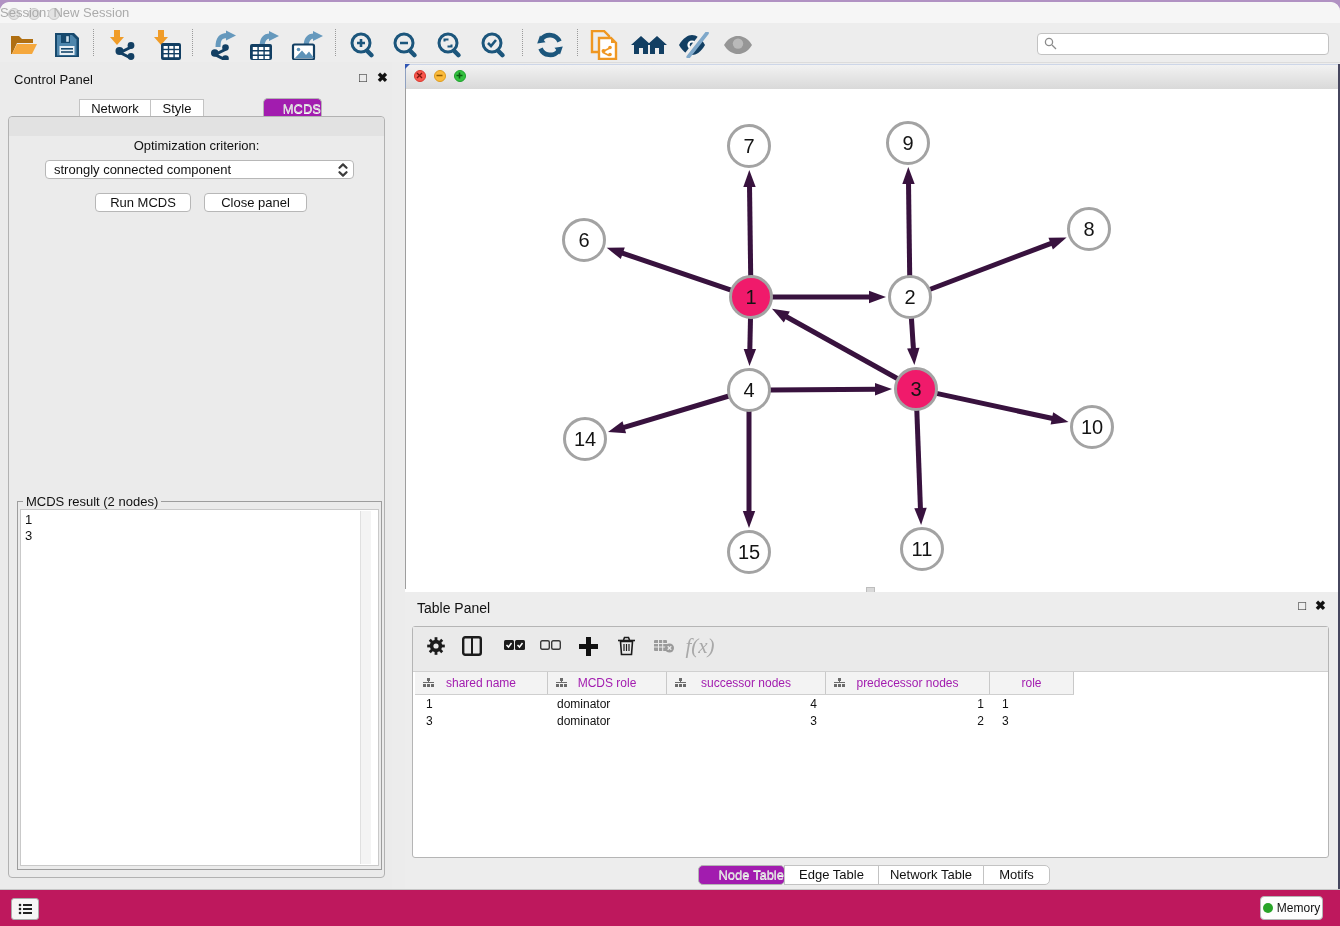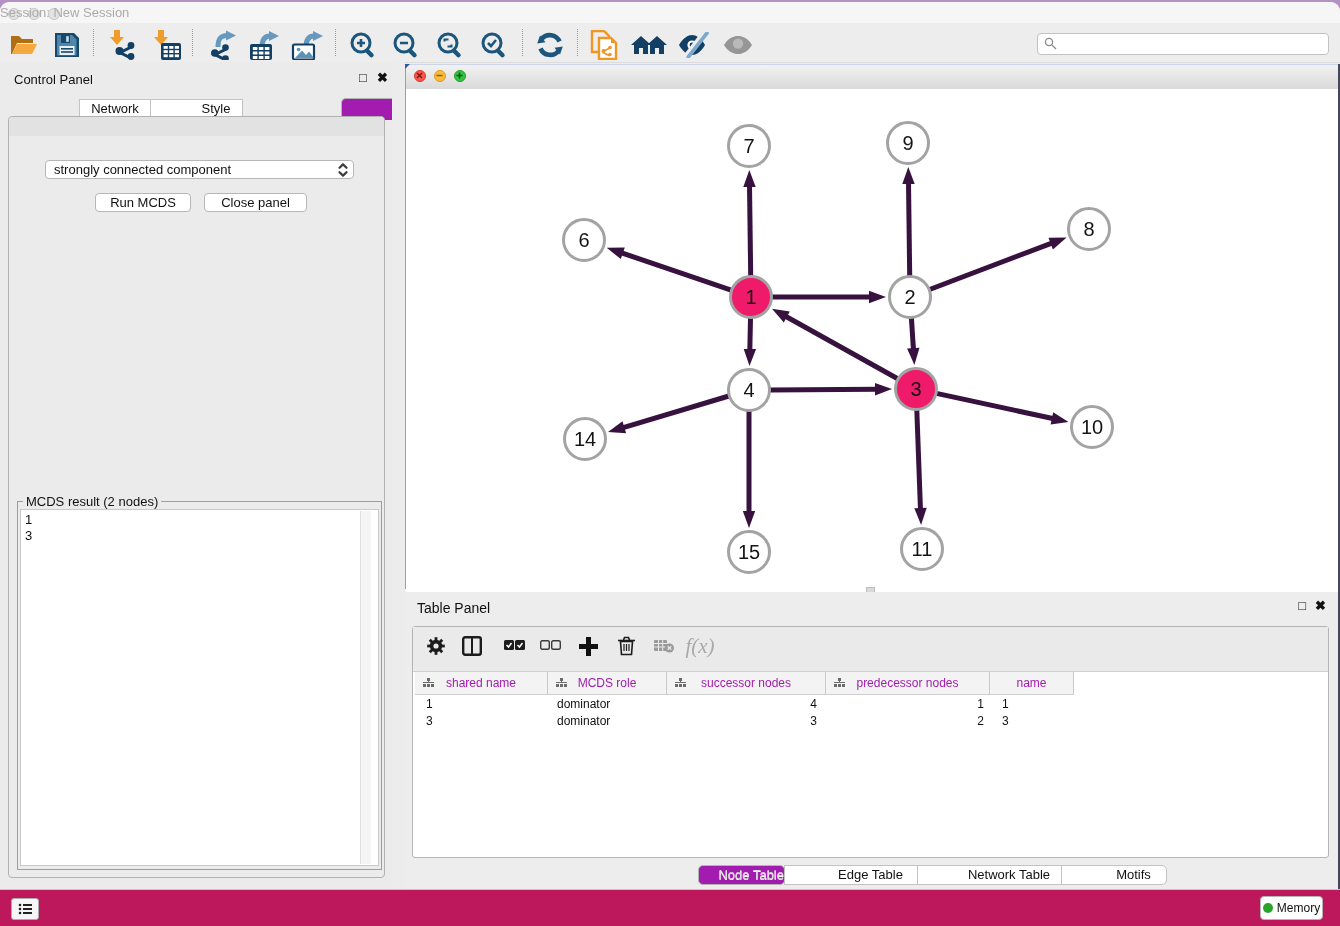--- a/index.html
+++ b/index.html
@@ -14,21 +14,21 @@
 .tsep{position:absolute;top:6px;height:27px;width:0;border-left:1px dotted #9a9a9a;}
 #toolbar .ticon{margin-top:2px;}
 #tptools .ticon{margin-top:-2px;}
 #searchbox{position:absolute;left:1037px;top:10px;width:290px;height:20px;background:#fff;border:1px solid #c2c2c2;border-radius:4px;}
 
 #cp{position:absolute;left:0;top:60px;width:392px;bottom:36px;background:#ebebeb;}
 #cphead{position:absolute;top:10px;left:14px;font-size:13px;color:#111;}
 .winbtn{position:absolute;font-size:13px;color:#111;font-weight:bold;top:8px;}
 .tabrow{position:absolute;display:flex;}
 .tab{font-size:13px;color:#111;background:#fff;border:1px solid #c3c3c3;padding:1px 0 2px;height:15px;line-height:15px;box-sizing:content-box;text-align:center;}
-.tab+.tab{margin-left:-1px;padding-left:39px;}
+.tab+.tab{margin-left:-1px;}
 .tabsel{background:#a21caf;color:#d9d9d9;text-shadow:0 1px 0 #fafafa;border:1px solid #b4b4b4;border-radius:5px 5px 0 0;border-bottom:none;text-align:right;}
 #cpbox{position:absolute;left:8px;right:7px;top:54px;bottom:12px;background:#ebebeb;border:1px solid #b2b2b2;border-radius:4px;}
 #cpband{position:absolute;left:0;right:0;top:0;height:19px;background:#e2e2e2;border-radius:4px 4px 0 0;}
 #optlabel{position:absolute;top:21px;left:0;right:0;text-align:center;font-size:13px;color:#111;}
 #dropdown{position:absolute;left:36px;top:43px;width:299px;height:17px;background:#fff;border:1px solid #b7b7b7;border-radius:4px;font-size:13px;color:#111;padding-left:8px;line-height:17px;}
 .btn{position:absolute;top:76px;height:17px;background:#fff;border:1px solid #b7b7b7;border-radius:4px;font-size:13px;color:#111;text-align:center;line-height:17px;}
 #grp{position:absolute;left:8px;right:2px;top:384px;height:367px;border:1px solid #9d9d9d;}
 #grplabel{position:absolute;top:-8px;left:5px;background:#ebebeb;padding:0 3px;font-size:13px;color:#111;}
 #grpwhite{position:absolute;left:2px;right:2px;top:7px;bottom:3px;background:#fff;border:1px solid #c9c9c9;font-size:13px;color:#111;}
 #grpscroll{position:absolute;right:7px;top:1px;bottom:1px;width:10px;background:#f4f4f4;border-left:1px solid #e0e0e0;}
@@ -259,20 +259,21 @@
     <div class="winbtn" style="left:359px;">□</div>
     <div class="winbtn" style="left:377px;">✖</div>
     <div class="tabrow" style="left:79px;top:37px;">
       <div class="tab" style="width:70px;">Network</div>
       <div class="tab" style="width:52px;">Style</div>
       <div class="tab" style="width:59px;margin-top:45px;">Select</div>
       <div class="tab tabsel" style="width:57px;height:18px;line-height:17px;margin-top:-1px;">MCDS</div>
     </div>
     <div id="cpbox">
       <div id="cpband"></div>
+      <div id="optlabel">Optimization criterion:</div>
       <div id="dropdown">strongly connected component
         <svg width="10" height="14" viewBox="0 0 10 14" style="position:absolute;right:5px;top:2px;">
             <g stroke="#3c3c3c" stroke-width="2.2" fill="none" stroke-linecap="round" stroke-linejoin="round">
               <path d="M1.5 4.8L5 1.4 8.5 4.8"></path>
               <path d="M1.5 9.2L5 12.6 8.5 9.2"></path>
             </g>
           </svg>
       </div>
       <div class="btn" style="left:86px;width:94px;">Run MCDS</div>
       <div class="btn" style="left:195px;width:101px;">Close panel</div>
@@ -443,21 +444,21 @@
               <path d="M13.7 7.2l3.6 3.6M17.3 7.2l-3.6 3.6" stroke="#eaeaea" stroke-width="1.3"></path>
             </svg>
           </div>
         <div class="ticon" style="left:267px;width:40px;height:42px;font-family:'Liberation Serif',serif;font-style:italic;font-size:21px;color:#a9a9a9;">f(x)</div>
       </div>
       <div id="thead">
         <div class="th" style="width:133px;"><span class="hicon"></span>shared name</div>
         <div class="th" style="width:119px;"><span class="hicon"></span>MCDS role</div>
         <div class="th" style="width:159px;"><span class="hicon"></span>successor nodes</div>
         <div class="th" style="width:164px;"><span class="hicon"></span>predecessor nodes</div>
-        <div class="th" style="width:84px;border-right:1px solid #c9c9c9;">name</div>
+        <div class="th" style="width:84px;border-right:1px solid #c9c9c9;">role</div>
       </div>
       <div class="trow" style="top:67px;">
         <span class="cell" style="left:13px;">1</span>
           <span class="cell" style="left:144px;">dominator</span>
           <span class="cell" style="left:374px;width:30px;text-align:right;">4</span>
           <span class="cell" style="left:541px;width:30px;text-align:right;">1</span>
           <span class="cell" style="left:589px;">1</span>
       </div>
       <div class="trow" style="top:84px;">
         <span class="cell" style="left:13px;">3</span>

